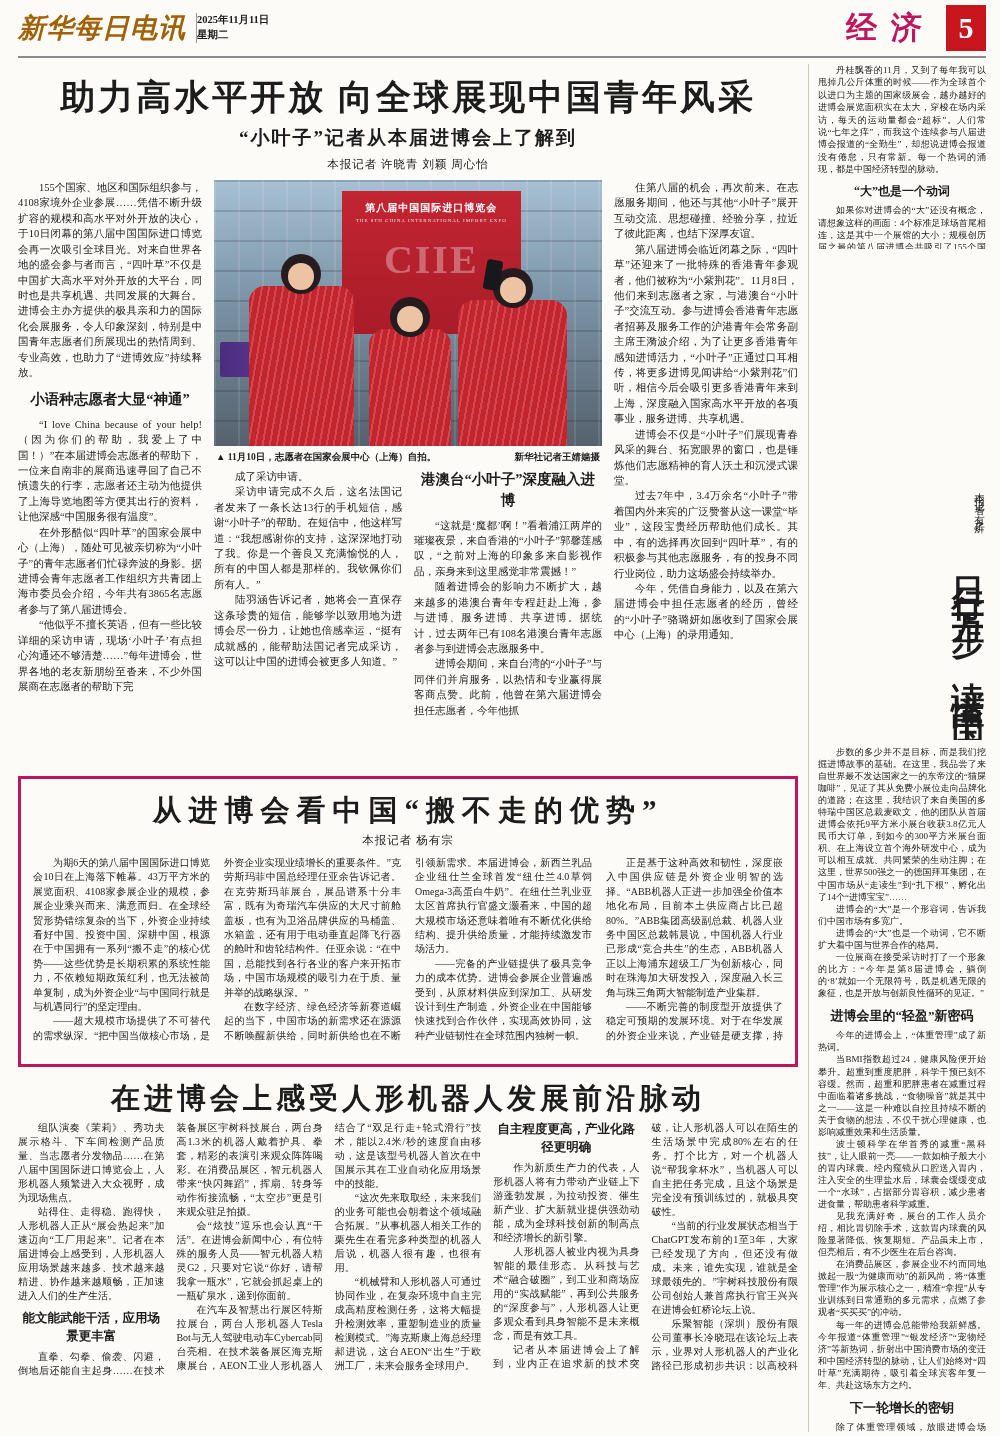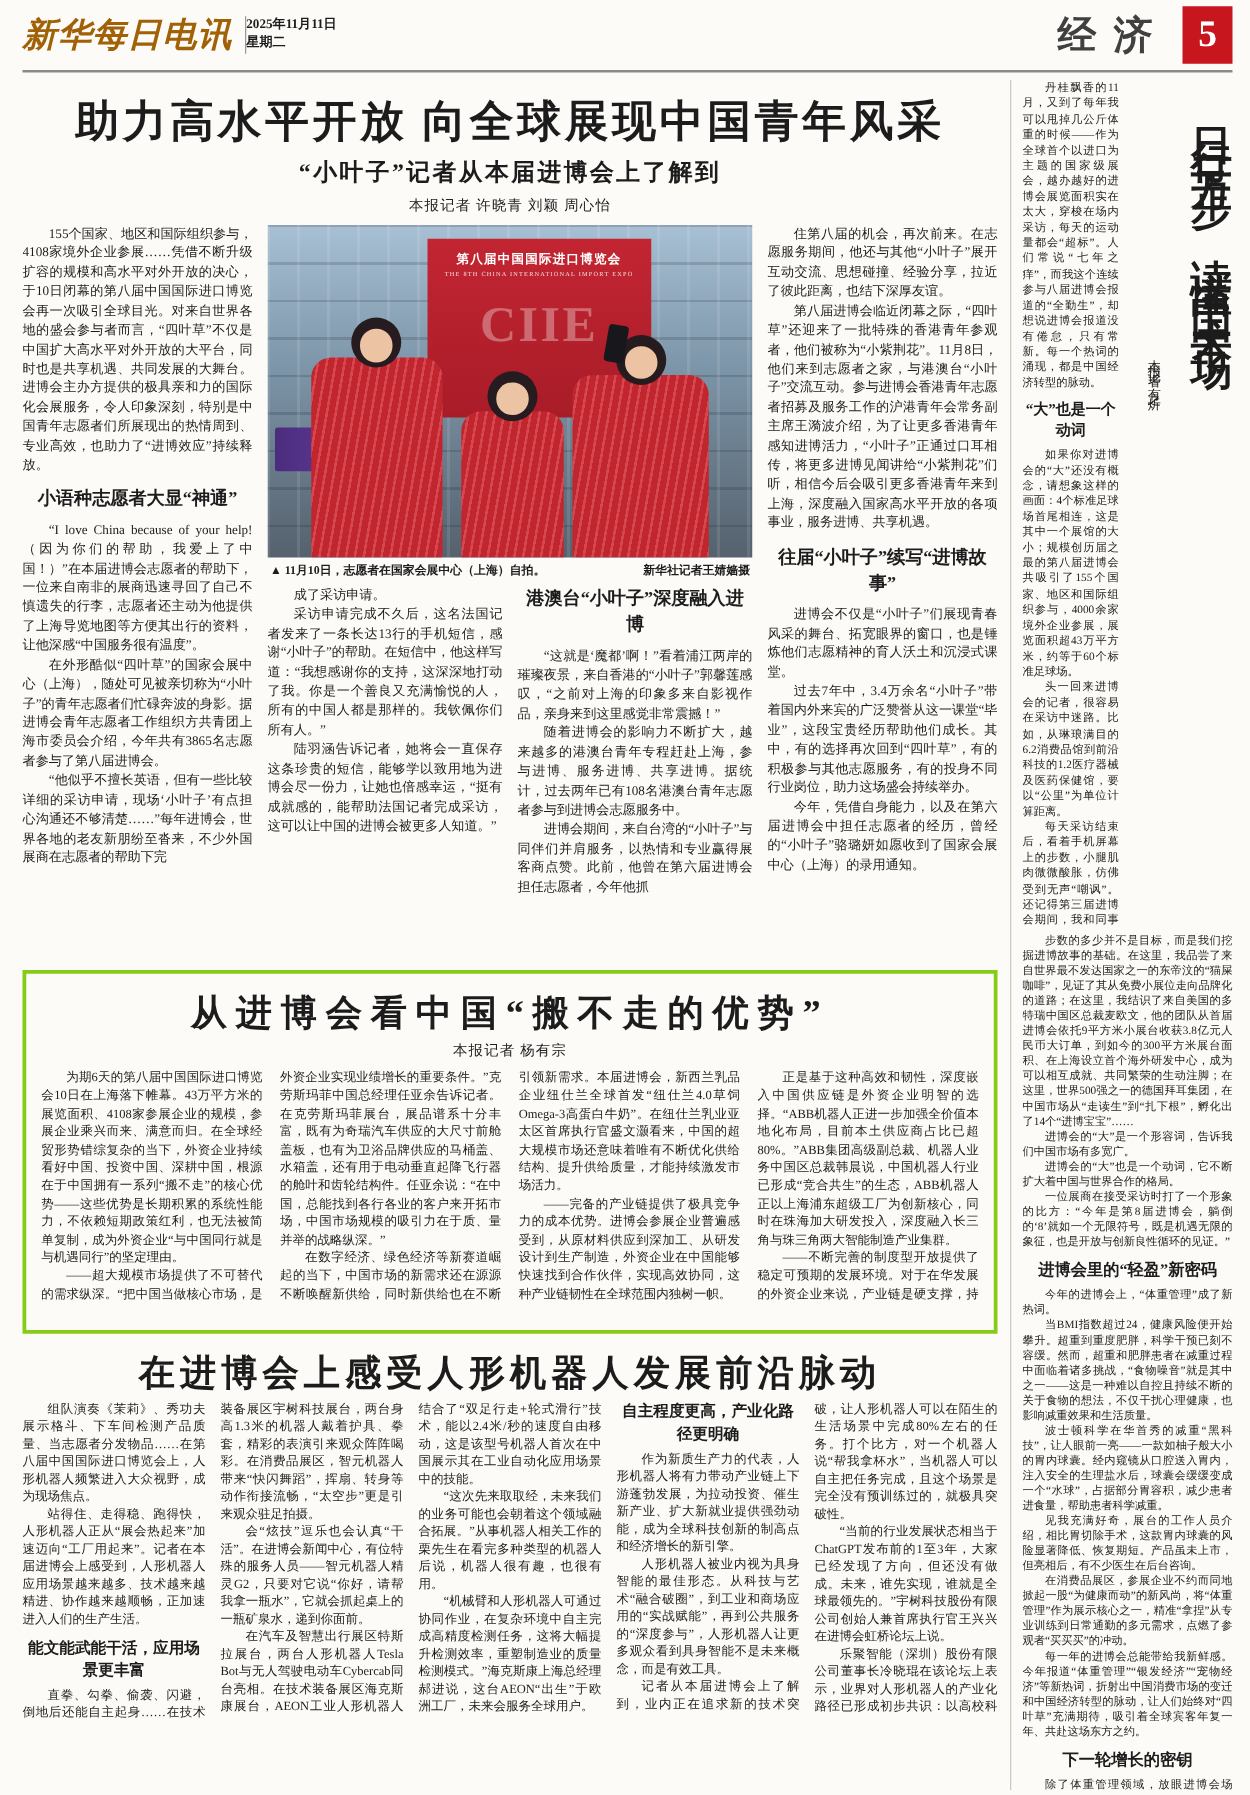--- a/index.html
+++ b/index.html
@@ -3,21 +3,21 @@
 <meta charset="utf-8">
 <style>
   html,body{margin:0;padding:0;background:#e8e6e0;}
   .page{width:1000px;height:1436px;margin:0 auto;background:#fcfbf8;box-sizing:border-box;
         padding:0 14px 0 18px;font-family:"Liberation Serif","DejaVu Serif",serif;color:#1c1c1c;overflow:hidden;}
   
   .masthead{display:flex;align-items:center;height:56px;border-bottom:2px solid #8a8a8a;gap:10px;}
   .logo{color:#a16207;font-size:27px;font-weight:900;font-style:italic;letter-spacing:1px;flex:none;}
   .date-block{border-left:1px solid #999;font-size:10.5px;font-weight:700;line-height:1.4;}
   .mh-spacer{flex:1;}
-  .section-label{color:#404040;font-size:31px;font-weight:900;letter-spacing:14px;}
+  .section-label{color:#be185d;font-size:31px;font-weight:900;letter-spacing:14px;}
   .page-num{width:40px;height:46px;background:#c8161e;color:#fff;font-size:30px;font-weight:700;
             display:flex;align-items:center;justify-content:center;flex:none;}
   
   .content{display:flex;height:1374px;padding-top:6px;box-sizing:border-box;}
   .main-col{width:780px;flex:none;}
   .right-col{flex:1;border-left:1px solid #cfc8bd;margin-left:10px;padding-left:9px;overflow:hidden;}
   
   .paras p{margin:0;text-indent:2em;}
   h3.sec{font-size:14.5px;font-weight:800;text-align:center;margin:9px 0 6px;}
   .byline{font-size:11.5px;text-align:center;color:#222;margin:2px 0 8px;letter-spacing:1px;}
@@ -41,29 +41,29 @@
   .banner .bl{font-size:40px;font-weight:900;color:rgba(255,255,255,.33);margin-top:6px;letter-spacing:2px;}
   .sign{position:absolute;left:1.5%;bottom:26%;width:21%;height:13%;background:linear-gradient(90deg,#4a2d7e,#6a3d9e);border-radius:2px;}
   .person{position:absolute;bottom:0;display:flex;flex-direction:column;align-items:center;}
   .person .head{width:40px;height:40px;background:#261c20;border-radius:50%;position:relative;z-index:2;flex:none;}
   .person .head::after{content:"";position:absolute;left:18%;top:22%;width:64%;height:66%;background:#ecc3a3;border-radius:50%;}
   .person .torso{width:100%;flex:1;margin-top:-8px;border-radius:16px 16px 0 0;
                  background:repeating-linear-gradient(100deg,#c1252e 0 5px,#d5464e 5px 7px);}
   .phone{position:absolute;right:26%;top:30%;width:16px;height:30px;background:#17171c;border-radius:3px;transform:rotate(10deg);z-index:3;}
   .caption{display:flex;justify-content:space-between;font-size:9.5px;padding:5px 2px 2px;font-weight:700;}
   
-  .redbox{border:3px solid #84cc16;margin-top:10px;padding:6px 12px 10px;}
+  .redbox{border:3px solid #be185d;margin-top:10px;padding:6px 12px 10px;}
   .redbox h1{font-size:29px;letter-spacing:7px;text-align:center;margin:6px 0 2px;font-weight:900;}
   .box-body{column-count:4;column-gap:14px;height:198px;overflow:hidden;font-size:10px;line-height:1.44;text-align:justify;}
   
   .robots h1{font-size:29px;letter-spacing:4px;text-align:center;margin:12px 0 2px;font-weight:900;}
   .robots-body{column-count:5;column-gap:12px;height:262px;overflow:hidden;font-size:10px;line-height:1.4;text-align:justify;margin-top:2px;}
   .robots-body h3.sec{font-size:12.5px;margin:7px 0 5px;}
   
-  .top-block{display:flex;height:676px;overflow:hidden;gap:20px;}
+  .top-block{display:flex;height:676px;overflow:hidden;gap:20px;flex-direction:column;}
   .narrow{flex:1;font-size:9px;line-height:1.38;text-align:justify;overflow:hidden;}
   .narrow h3.sec{font-size:12px;margin:7px 0 5px;}
   .v-byline{writing-mode:vertical-rl;font-size:10.5px;padding-top:215px;letter-spacing:4px;flex:none;}
   .v-title{writing-mode:vertical-rl;font-size:33px;font-weight:900;letter-spacing:12px;flex:none;padding-top:12px;line-height:1.12;}
   .full{height:688px;overflow:hidden;font-size:9px;line-height:1.34;text-align:justify;margin-top:6px;}
   .full h3.sec{font-size:13px;margin:8px 0 5px;}
 </style>
 </head>
 <body>
 
@@ -141,21 +141,20 @@
                   <p>随着进博会的影响力不断扩大，越来越多的港澳台青年专程赶赴上海，参与进博、服务进博、共享进博。据统计，过去两年已有108名港澳台青年志愿者参与到进博会志愿服务中。</p>
                   <p>进博会期间，来自台湾的“小叶子”与同伴们并肩服务，以热情和专业赢得展客商点赞。此前，他曾在第六届进博会担任志愿者，今年他抓</p>
                 </div>
             </div>
           </div>
           <div class="colD">
             <div class="paras">
                 <p>住第八届的机会，再次前来。在志愿服务期间，他还与其他“小叶子”展开互动交流、思想碰撞、经验分享，拉近了彼此距离，也结下深厚友谊。</p>
                 <p>第八届进博会临近闭幕之际，“四叶草”还迎来了一批特殊的香港青年参观者，他们被称为“小紫荆花”。11月8日，他们来到志愿者之家，与港澳台“小叶子”交流互动。参与进博会香港青年志愿者招募及服务工作的沪港青年会常务副主席王漪波介绍，为了让更多香港青年感知进博活力，“小叶子”正通过口耳相传，将更多进博见闻讲给“小紫荆花”们听，相信今后会吸引更多香港青年来到上海，深度融入国家高水平开放的各项事业，服务进博、共享机遇。</p>
               </div>
-            <h3 class="sec">往届“小叶子”续写“进博故事”</h3>
             <div class="paras">
                 <p>进博会不仅是“小叶子”们展现青春风采的舞台、拓宽眼界的窗口，也是锤炼他们志愿精神的育人沃土和沉浸式课堂。</p>
                 <p>过去7年中，3.4万余名“小叶子”带着国内外来宾的广泛赞誉从这一课堂“毕业”，这段宝贵经历帮助他们成长。其中，有的选择再次回到“四叶草”，有的积极参与其他志愿服务，有的投身不同行业岗位，助力这场盛会持续举办。</p>
                 <p>今年，凭借自身能力，以及在第六届进博会中担任志愿者的经历，曾经的“小叶子”骆璐妍如愿收到了国家会展中心（上海）的录用通知。</p>
               </div>
           </div>
         </div>
       </article>
 
       <article class="redbox">

